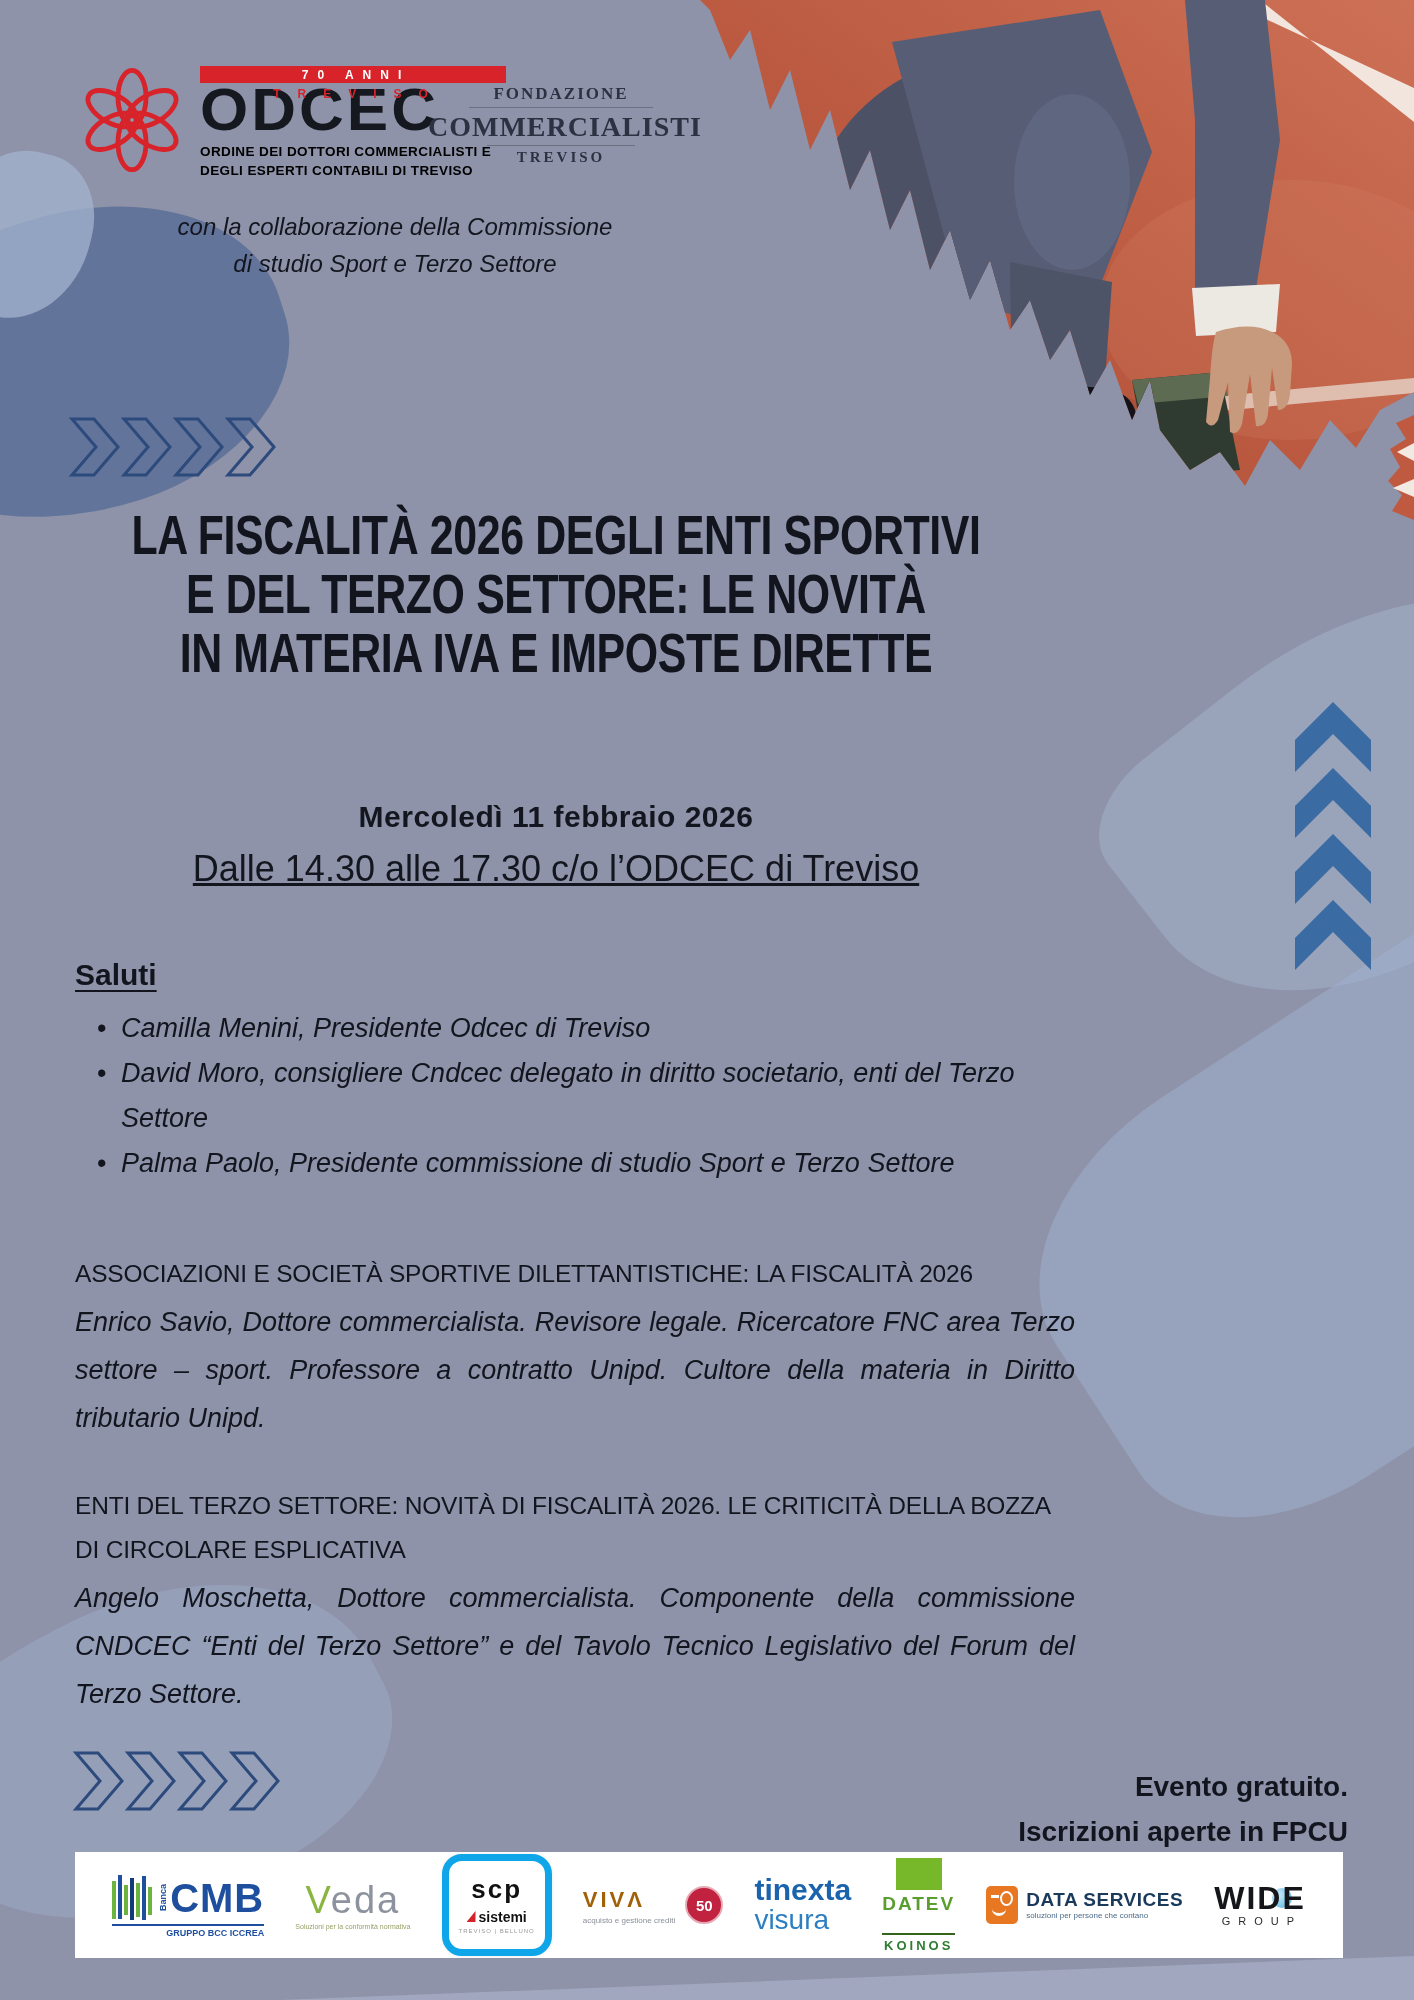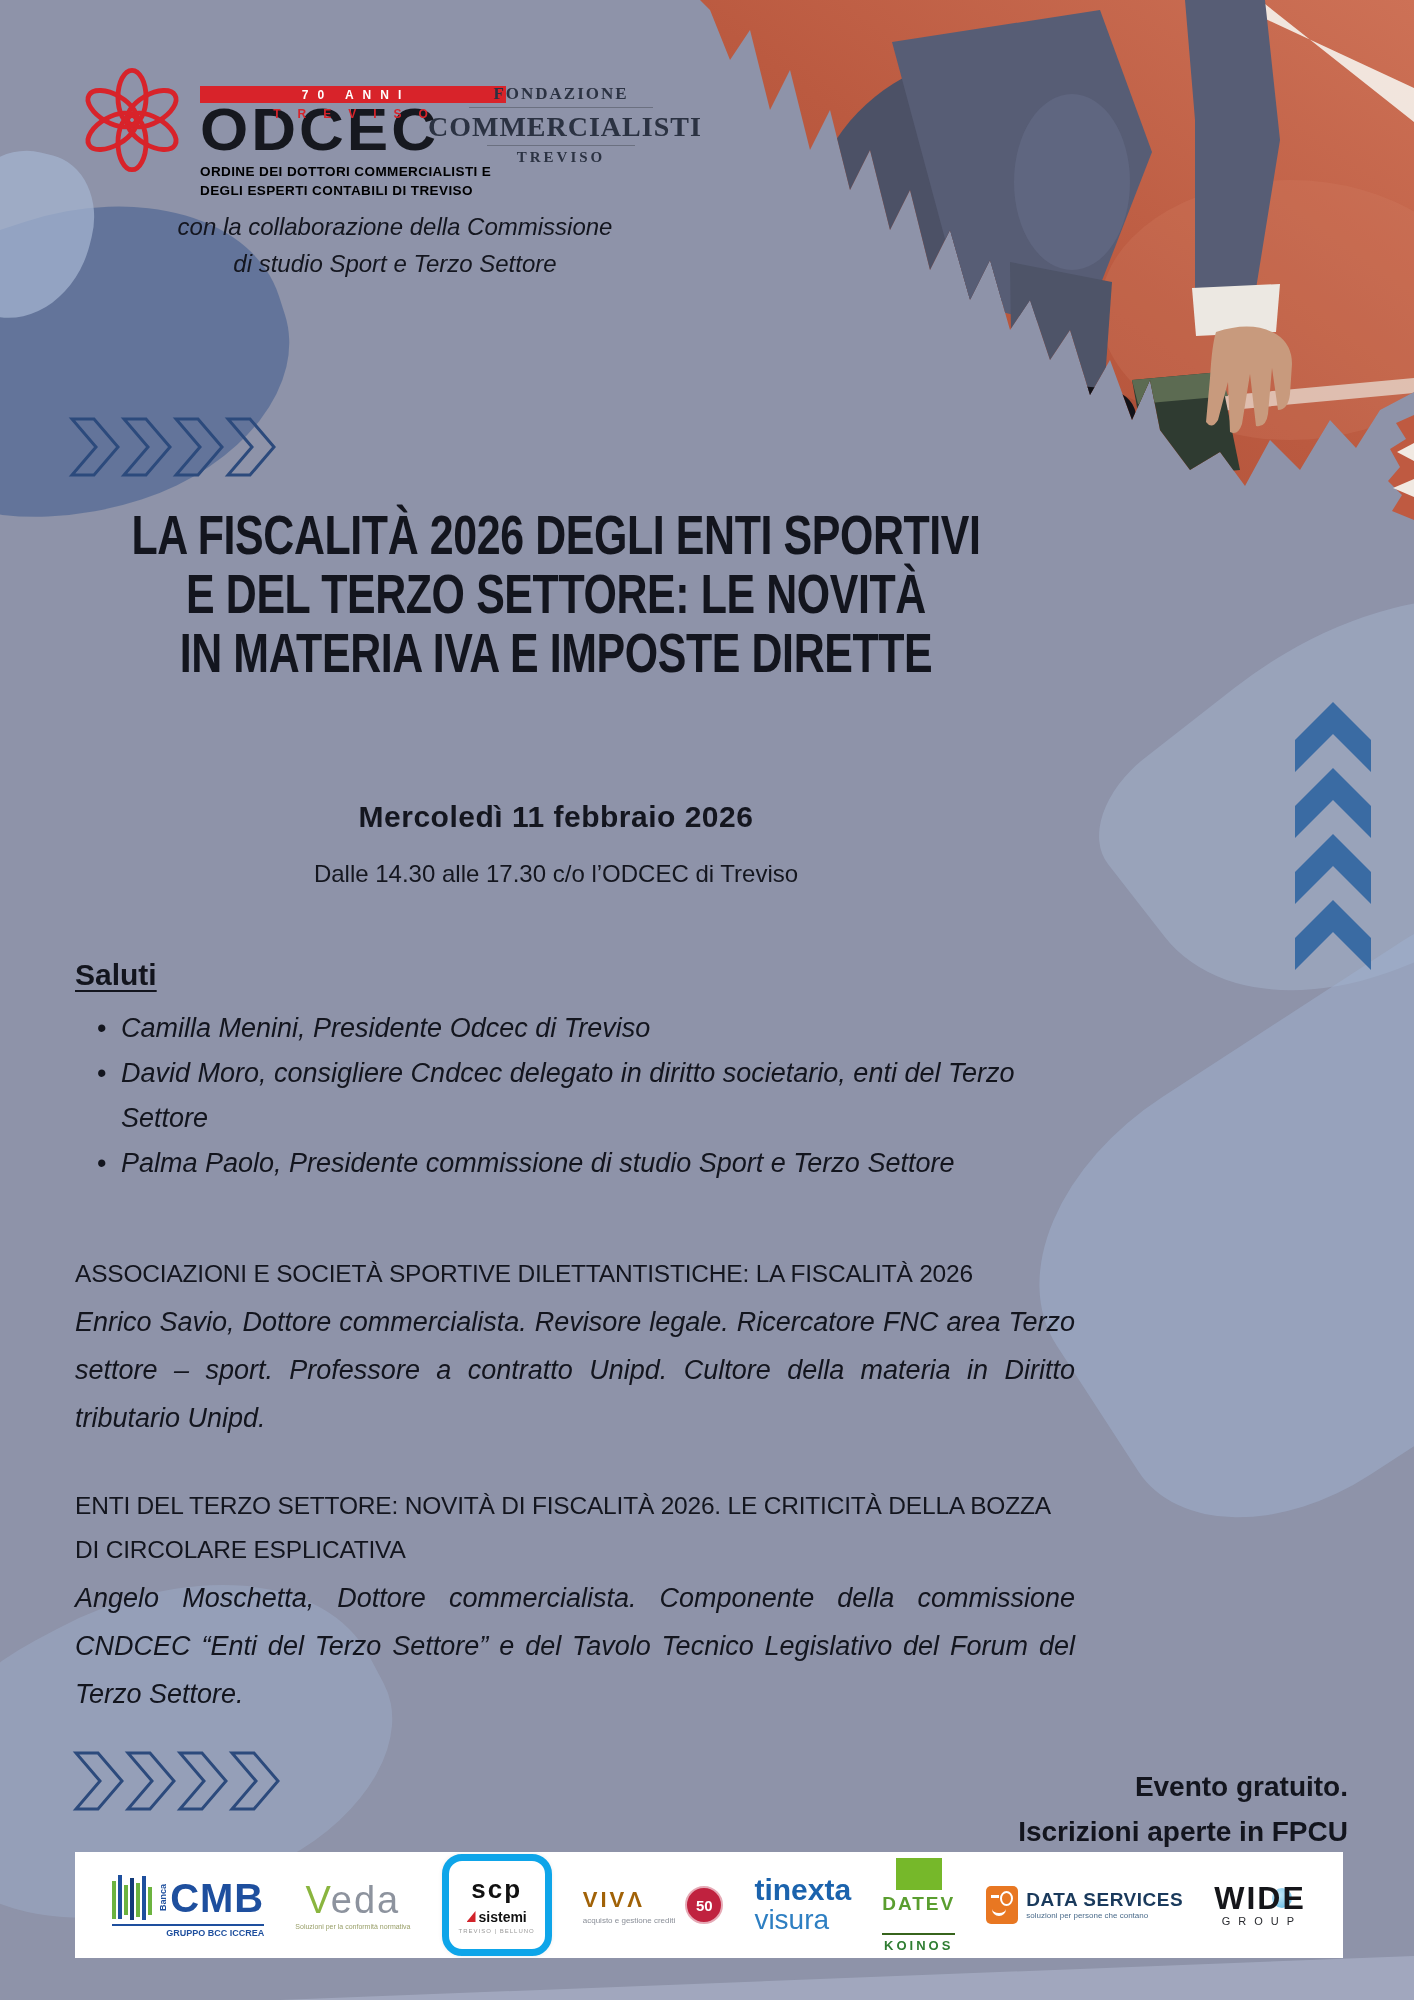--- a/index.html
+++ b/index.html
@@ -16,21 +16,21 @@
                    transform:rotate(-38deg);border-radius:18% 60% 30% 55%;}
   .wash-right-big{left:1040px;top:1010px;width:640px;height:430px;background:#9fb1d0;opacity:.5;
                   transform:rotate(-33deg);border-radius:35% 20% 45% 30%;}
   .wash-bottom-left{left:-90px;top:1600px;width:480px;height:310px;background:#a0b0cd;opacity:.42;
                     transform:rotate(-28deg);border-radius:40% 55% 35% 60%;}
   .bottom-wedge{left:280px;top:1956px;width:1134px;height:44px;background:#b9c1d6;opacity:.45;
                 clip-path:polygon(0 100%,100% 0,100% 100%);}
 
   
   .odcec-logo{left:78px;top:66px;display:flex;align-items:flex-start;}
-  .odcec-text{margin-left:14px;width:306px;position:relative;margin-top:20px;}
+  .odcec-text{margin-left:14px;width:306px;position:relative;}
   .odcec-band{background:#d8232a;color:#fff;font-weight:bold;font-size:12px;letter-spacing:9px;
               text-align:center;padding:2px 0 1px 6px;}
   .odcec-acronym{font-size:62px;line-height:58px;font-weight:bold;letter-spacing:3px;color:#16181f;
                  transform:scaleY(.94);transform-origin:top;}
   .odcec-treviso{position:absolute;top:21px;left:6px;width:100%;color:#d8232a;font-weight:bold;
                  font-size:12px;letter-spacing:17px;text-align:center;}
   .odcec-sub{font-size:13.5px;font-weight:bold;color:#000000;line-height:17px;letter-spacing:.4px;margin-top:2px;}
   .fond-logo{left:428px;top:84px;width:266px;text-align:center;font-family:"Liberation Serif",serif;color:#2b3242;}
   .fond-l1{font-size:17px;font-weight:bold;letter-spacing:2px;padding-bottom:3px;
            border-bottom:1px solid #6b7080;display:inline-block;padding-left:24px;padding-right:24px;}
@@ -42,21 +42,21 @@
   
   .chev-outline{fill:none;stroke:#2c4a7c;stroke-width:3px;}
   .chev-solid{fill:#3a6ba3;}
 
   
   .title{left:0;top:506px;width:1112px;text-align:center;font-weight:bold;color:#13151e;
          font-size:55px;line-height:59px;letter-spacing:-.5px;}
   .title div{display:block;transform:scaleX(.78);transform-origin:center;white-space:nowrap;}
   .schedule{left:0;top:800px;width:1112px;text-align:center;color:#14161f;}
   .sched-date{font-size:30px;font-weight:bold;letter-spacing:.5px;}
-  .sched-time{font-size:24px;margin-top:26px;}
+  .sched-time{font-size:36px;margin-top:14px;text-decoration:underline;}
 
   
   .saluti{left:75px;top:958px;width:1000px;}
   .sec-heading{font-size:30px;font-weight:bold;text-decoration:underline;text-underline-offset:5px;
                text-decoration-thickness:2px;color:#13151e;}
   .saluti ul{list-style:none;margin:14px 0 0 0;padding:0;}
   .saluti li{position:relative;padding-left:46px;font-style:italic;font-size:27px;line-height:45px;color:#13151e;}
   .saluti li::before{content:"•";position:absolute;left:22px;font-style:normal;}
   .relazioni{left:75px;top:1236px;width:1000px;}
   .talk-title{font-size:24.5px;letter-spacing:-.2px;line-height:44px;margin-top:16px;color:#13151e;}

